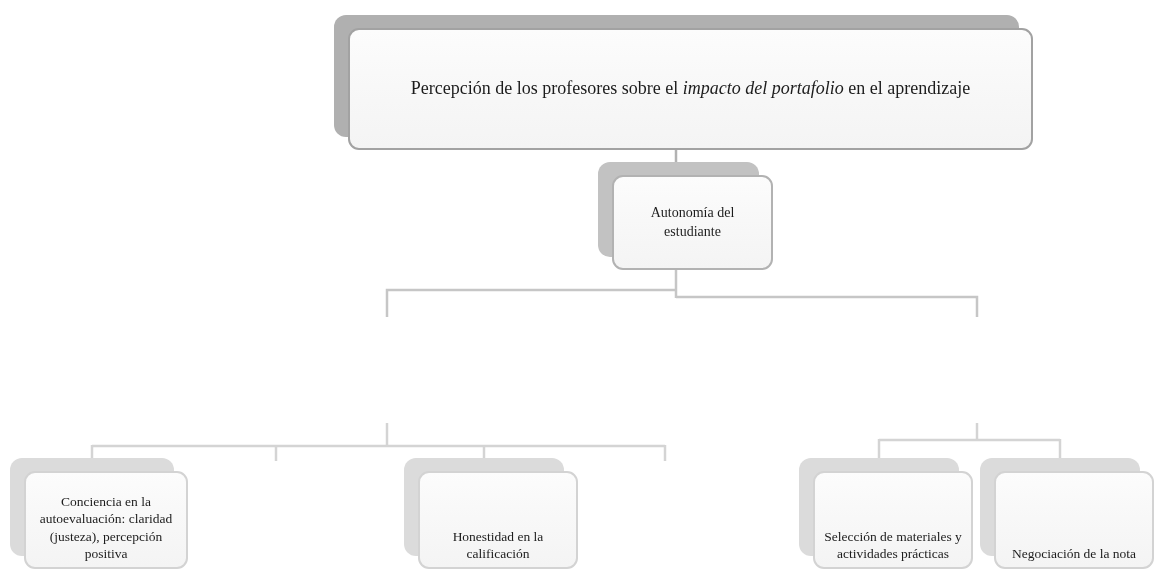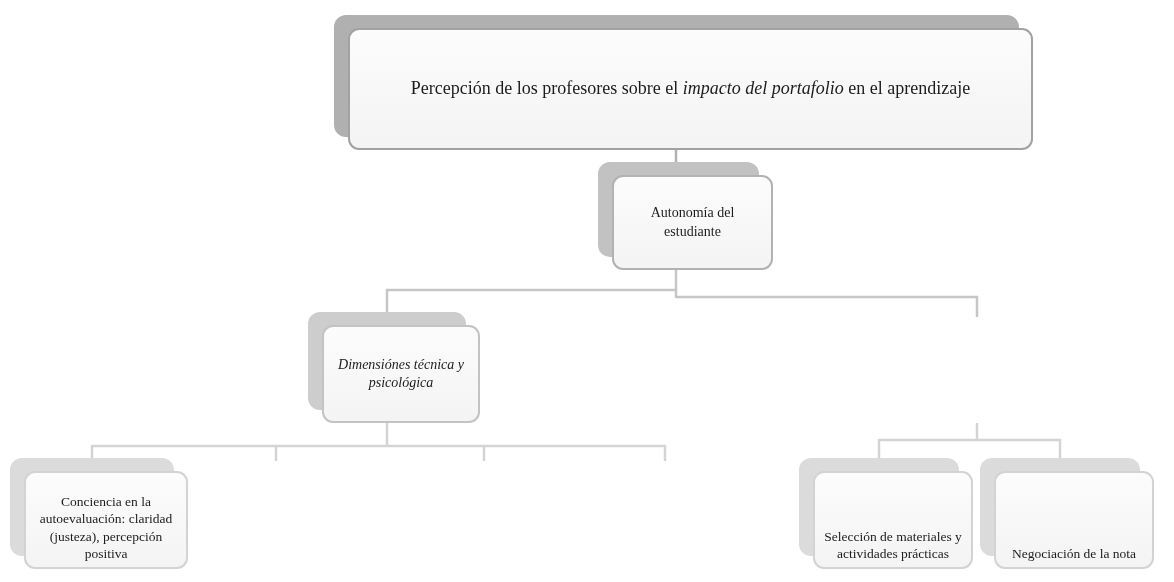--- a/index.html
+++ b/index.html
@@ -95,36 +95,36 @@
     </div>
   </div>
 
   <div class="node lv2" style="left:612px; top:175px; width:161px; height:95px;">
     <div class="shadow"></div>
     <div class="box">
       <div>Autonomía del estudiante</div>
     </div>
   </div>
 
-  <div class="node lv3" style="left:322px; top:325px; width:158px; height:98px;">
-    <div class="shadow"></div>
-    <div class="box">
-      <div>Dimensiónes técnica y psicológica</div>
-    </div>
-  </div>
 
 
   <div class="node lv4" style="left:24px; top:471px; width:164px; height:98px;">
     <div class="shadow"></div>
     <div class="box">
       <div>Conciencia en la autoevaluación: claridad (justeza), percepción positiva</div>
     </div>
   </div>
 
 
+  <div class="node lv4" style="left:418px; top:471px; width:160px; height:98px;">
+    <div class="shadow"></div>
+    <div class="box">
+      <div>Honestidad en la calificación</div>
+    </div>
+  </div>
 
 
   <div class="node lv4" style="left:813px; top:471px; width:160px; height:98px;">
     <div class="shadow"></div>
     <div class="box">
       <div>Selección de materiales y actividades prácticas</div>
     </div>
   </div>
 
   <div class="node lv4" style="left:994px; top:471px; width:160px; height:98px;">

